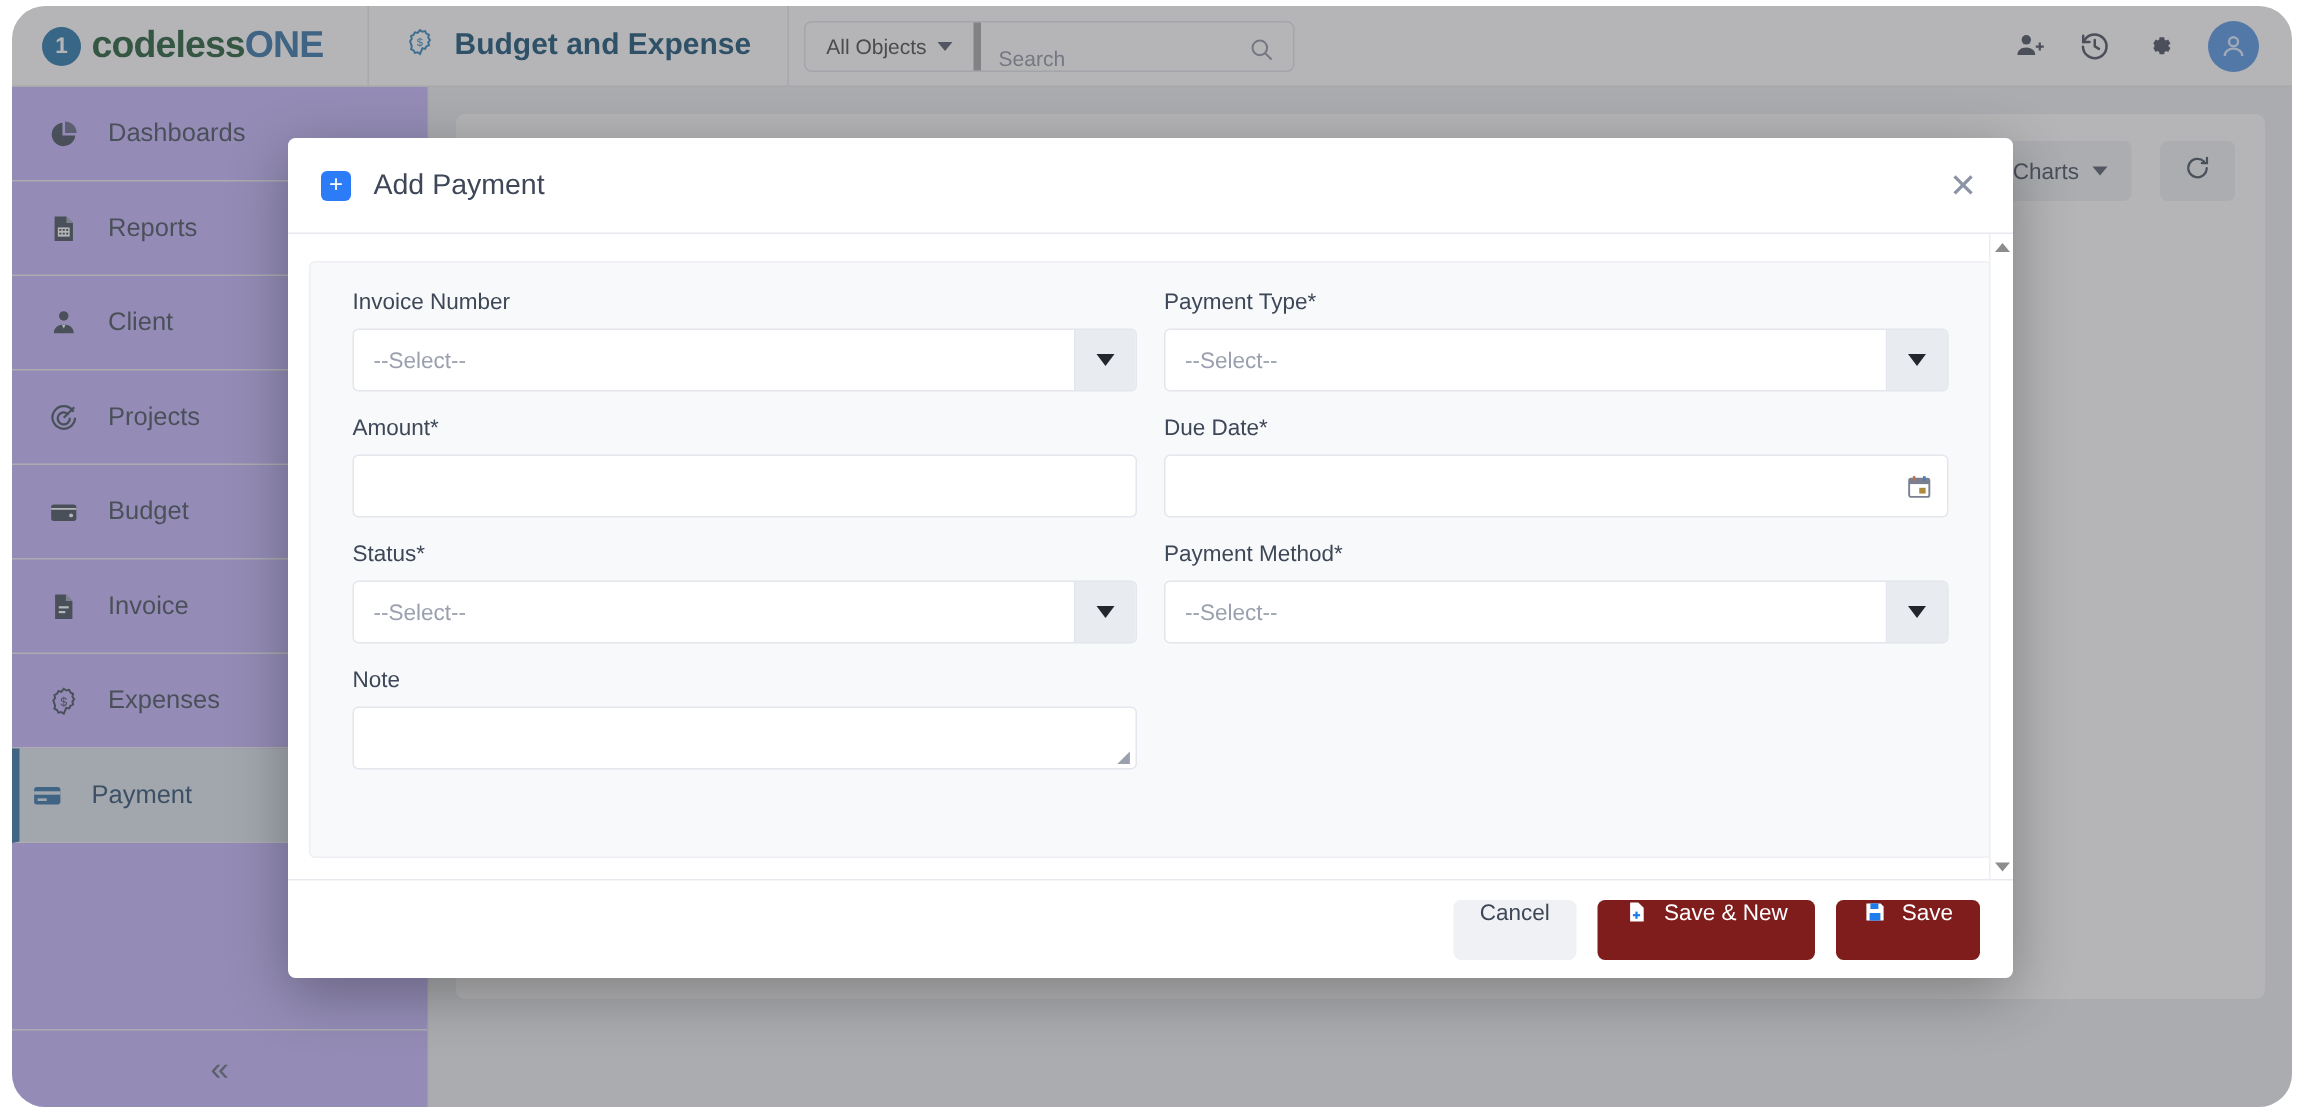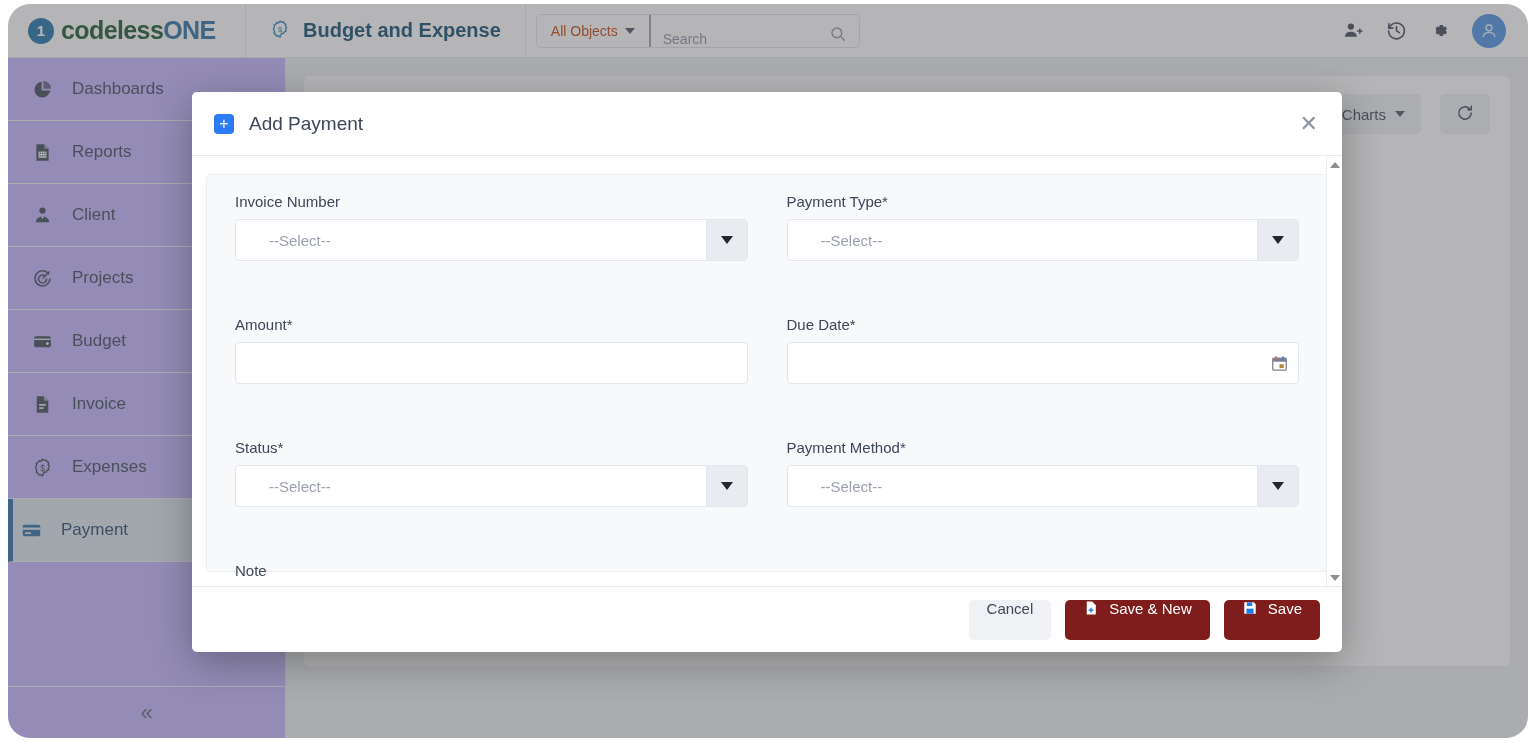--- a/index.html
+++ b/index.html
@@ -63,22 +63,22 @@
     display: flex; align-items: center;
     margin-left: 10px;
     height: 34px;
     border: 1px solid #dfe2e8;
     border-radius: 5px;
     background: #fff;
   }
   .obj-select {
     display: flex; align-items: center; gap: 7px;
     padding: 0 14px 0 14px; height: 100%;
-    border-right: 2px solid #a3a3a3;
-    font-size: 14px; color: #c2410c;
+    border-right: 5px solid #a3a3a3;
+    font-size: 14px; color: #404040;
   }
   .caret-down {
     width: 0; height: 0;
     border-left: 5px solid transparent;
     border-right: 5px solid transparent;
     border-top: 6px solid #4a5364;
   }
   .search-field {
     display: flex; align-items: flex-end; justify-content: space-between;
     width: 208px; height: 100%; padding: 0 12px;
@@ -191,35 +191,33 @@
     border: 1px solid #edeff3;
     border-radius: 4px;
     height: 100%;
     padding: 18px 28px;
   }
   .grid {
     display: grid;
     grid-template-columns: 1fr 1fr;
     column-gap: 18px;
     row-gap: 0;
-    gap: 39px;
   }
   .field { margin-bottom: 16px; }
   .field-label {
     font-size: 15px; color: #3d4757;
     margin-bottom: 9px; display: block;
   }
   .ctl {
     height: 42px;
     background: #ffffff;
     border: 1px solid #e3e6ec;
     border-radius: 4px;
     display: flex; align-items: center;
     font-size: 15px;
-    padding-left: 20px;
   }
   .ctl .value, .ctl .ph2 { padding-left: 13px; }
   .ctl .ph2 { color: #9aa0ae; }
   .ctl .dd-btn {
     margin-left: auto;
     width: 41px; height: 100%;
     background: #e8ebf0;
     border-left: 1px solid #e3e6ec;
     border-radius: 0 3px 3px 0;
     display: flex; align-items: center; justify-content: center;

